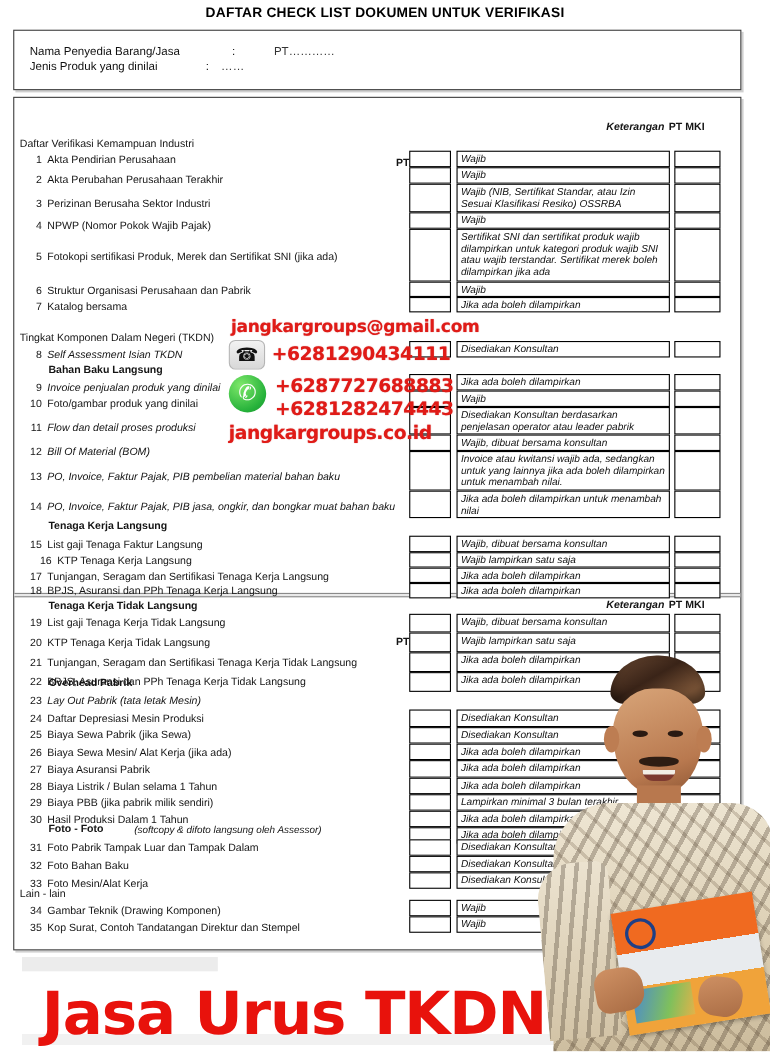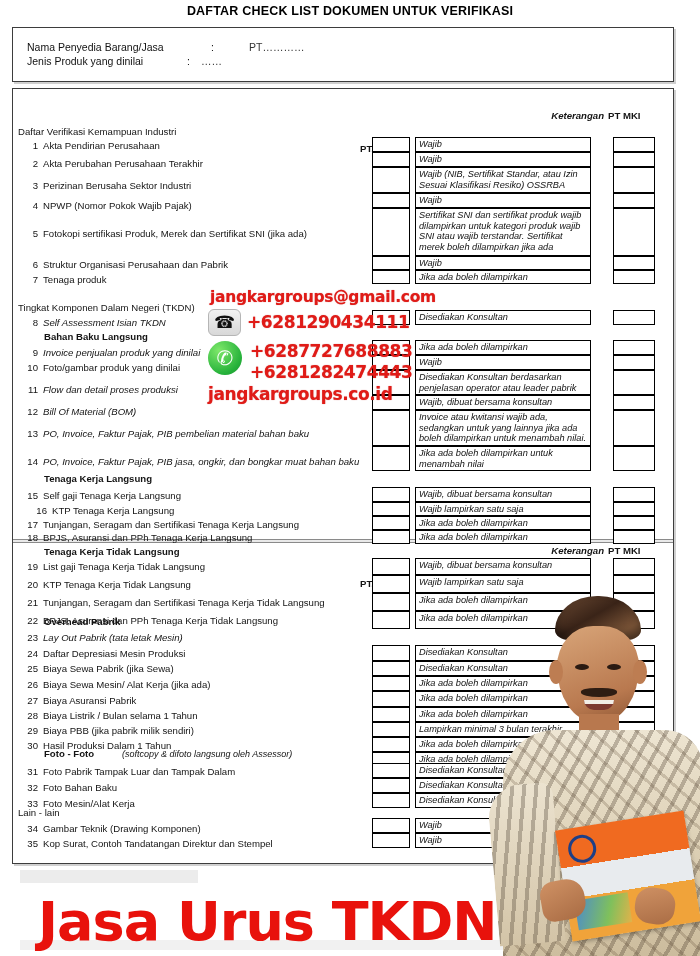--- a/index.html
+++ b/index.html
@@ -86,21 +86,21 @@
   .chk{
     position:absolute;
     left:372px;
     width:38px;
     border:1.4px solid #000;
     background:#fff;
   }
   .ket{
     position:absolute;
     left:415px;
-    width:176px;
+    width:194px;
     border:1.4px solid #000;
     background:#fff;
     font-style:italic;
     font-size:9.2px;
     line-height:10.6px;
     padding:1px 3px;
     color:#111;
   }
   .mki{
     position:absolute;
@@ -283,30 +283,30 @@
 <div class="lbl sub" style="left:44px; top:748px;">Foto - Foto</div>
 <div class="lbl i" style="left:122px; top:749px; font-size:9px;">(softcopy  &amp; difoto langsung oleh Assessor)</div>
 <div class="lbl section" style="left:18px; top:807px;">Lain - lain</div>
 
 <div class="lbl" style="left:22px; top:140px;"><span class="num">1</span><span>Akta Pendirian Perusahaan</span></div>
 <div class="lbl" style="left:22px; top:158px;"><span class="num">2</span><span>Akta Perubahan Perusahaan Terakhir</span></div>
 <div class="lbl" style="left:22px; top:180px;"><span class="num">3</span><span>Perizinan Berusaha Sektor Industri</span></div>
 <div class="lbl" style="left:22px; top:200px;"><span class="num">4</span><span>NPWP (Nomor Pokok Wajib Pajak)</span></div>
 <div class="lbl" style="left:22px; top:228px;"><span class="num">5</span><span>Fotokopi sertifikasi Produk, Merek dan Sertifikat SNI (jika ada)</span></div>
 <div class="lbl" style="left:22px; top:259px;"><span class="num">6</span><span>Struktur Organisasi Perusahaan dan Pabrik</span></div>
-<div class="lbl" style="left:22px; top:274px;"><span class="num">7</span><span>Tenaga produk</span></div>
+<div class="lbl" style="left:22px; top:274px;"><span class="num">7</span><span>Katalog bersama</span></div>
 <div class="lbl i" style="left:22px; top:317px;"><span class="num" style="font-style:normal;">8</span><span>Self Assessment  Isian TKDN</span></div>
 <div class="lbl i" style="left:22px; top:347px;"><span class="num" style="font-style:normal;">9</span><span>Invoice  penjualan produk yang dinilai</span></div>
 <div class="lbl" style="left:22px; top:362px;"><span class="num">10</span><span>Foto/gambar produk yang dinilai</span></div>
 <div class="lbl i" style="left:22px; top:384px;"><span class="num" style="font-style:normal;">11</span><span>Flow dan detail proses produksi</span></div>
 <div class="lbl i" style="left:22px; top:406px;"><span class="num" style="font-style:normal;">12</span><span>Bill Of Material (BOM)</span></div>
 <div class="lbl i" style="left:22px; top:428px;"><span class="num" style="font-style:normal;">13</span><span>PO, Invoice,  Faktur Pajak, PIB pembelian material bahan baku</span></div>
 <div class="lbl i" style="left:22px; top:456px;"><span class="num" style="font-style:normal;">14</span><span>PO, Invoice,  Faktur Pajak, PIB jasa, ongkir, dan bongkar muat bahan baku</span></div>
 
-<div class="lbl" style="left:22px; top:490px;"><span class="num">15</span><span>Self gaji Tenaga Kerja Langsung</span></div>
+<div class="lbl" style="left:22px; top:490px;"><span class="num">15</span><span>List gaji Tenaga Faktur Langsung</span></div>
 <div class="lbl" style="left:31px; top:505px;"><span class="num">16</span><span>KTP Tenaga Kerja Langsung</span></div>
 <div class="lbl" style="left:22px; top:519px;"><span class="num">17</span><span>Tunjangan, Seragam dan Sertifikasi Tenaga Kerja Langsung</span></div>
 <div class="lbl" style="left:22px; top:532px;"><span class="num">18</span><span>BPJS, Asuransi dan PPh Tenaga Kerja Langsung</span></div>
 
 <div class="lbl" style="left:22px; top:561px;"><span class="num">19</span><span>List gaji Tenaga Kerja Tidak Langsung</span></div>
 <div class="lbl" style="left:22px; top:579px;"><span class="num">20</span><span>KTP Tenaga Kerja Tidak Langsung</span></div>
 <div class="lbl" style="left:22px; top:597px;"><span class="num">21</span><span>Tunjangan, Seragam dan Sertifikasi Tenaga Kerja Tidak Langsung</span></div>
 <div class="lbl" style="left:22px; top:615px;"><span class="num">22</span><span>BPJS, Asuransi dan PPh Tenaga Kerja Tidak Langsung</span></div>
 
 <div class="lbl i" style="left:22px; top:632px;"><span class="num" style="font-style:normal;">23</span><span>Lay Out Pabrik (tata letak Mesin)</span></div>

